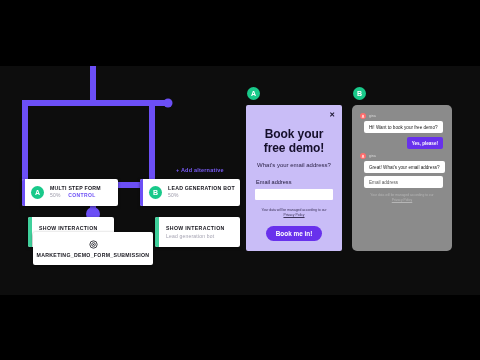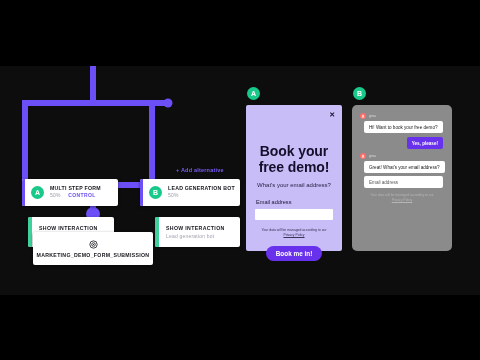--- a/index.html
+++ b/index.html
@@ -202,23 +202,23 @@
     position: absolute;
     right: 7px;
     top: 6px;
     font-size: 7px;
     color: #1b1630;
     font-weight: bold;
     line-height: 1;
     cursor: pointer;
   }
   #form-heading {
-    margin-top: 28px;
+    margin-top: 12px;
     text-align: center;
-    font-size: 14px;
+    font-size: 12px;
     font-weight: bold;
     color: #150f2b;
     letter-spacing: -0.1px;
   }
   #form-question {
     margin-top: 6px;
     text-align: center;
     font-size: 6px;
     color: #2c2347;
     line-height: 1.45;

